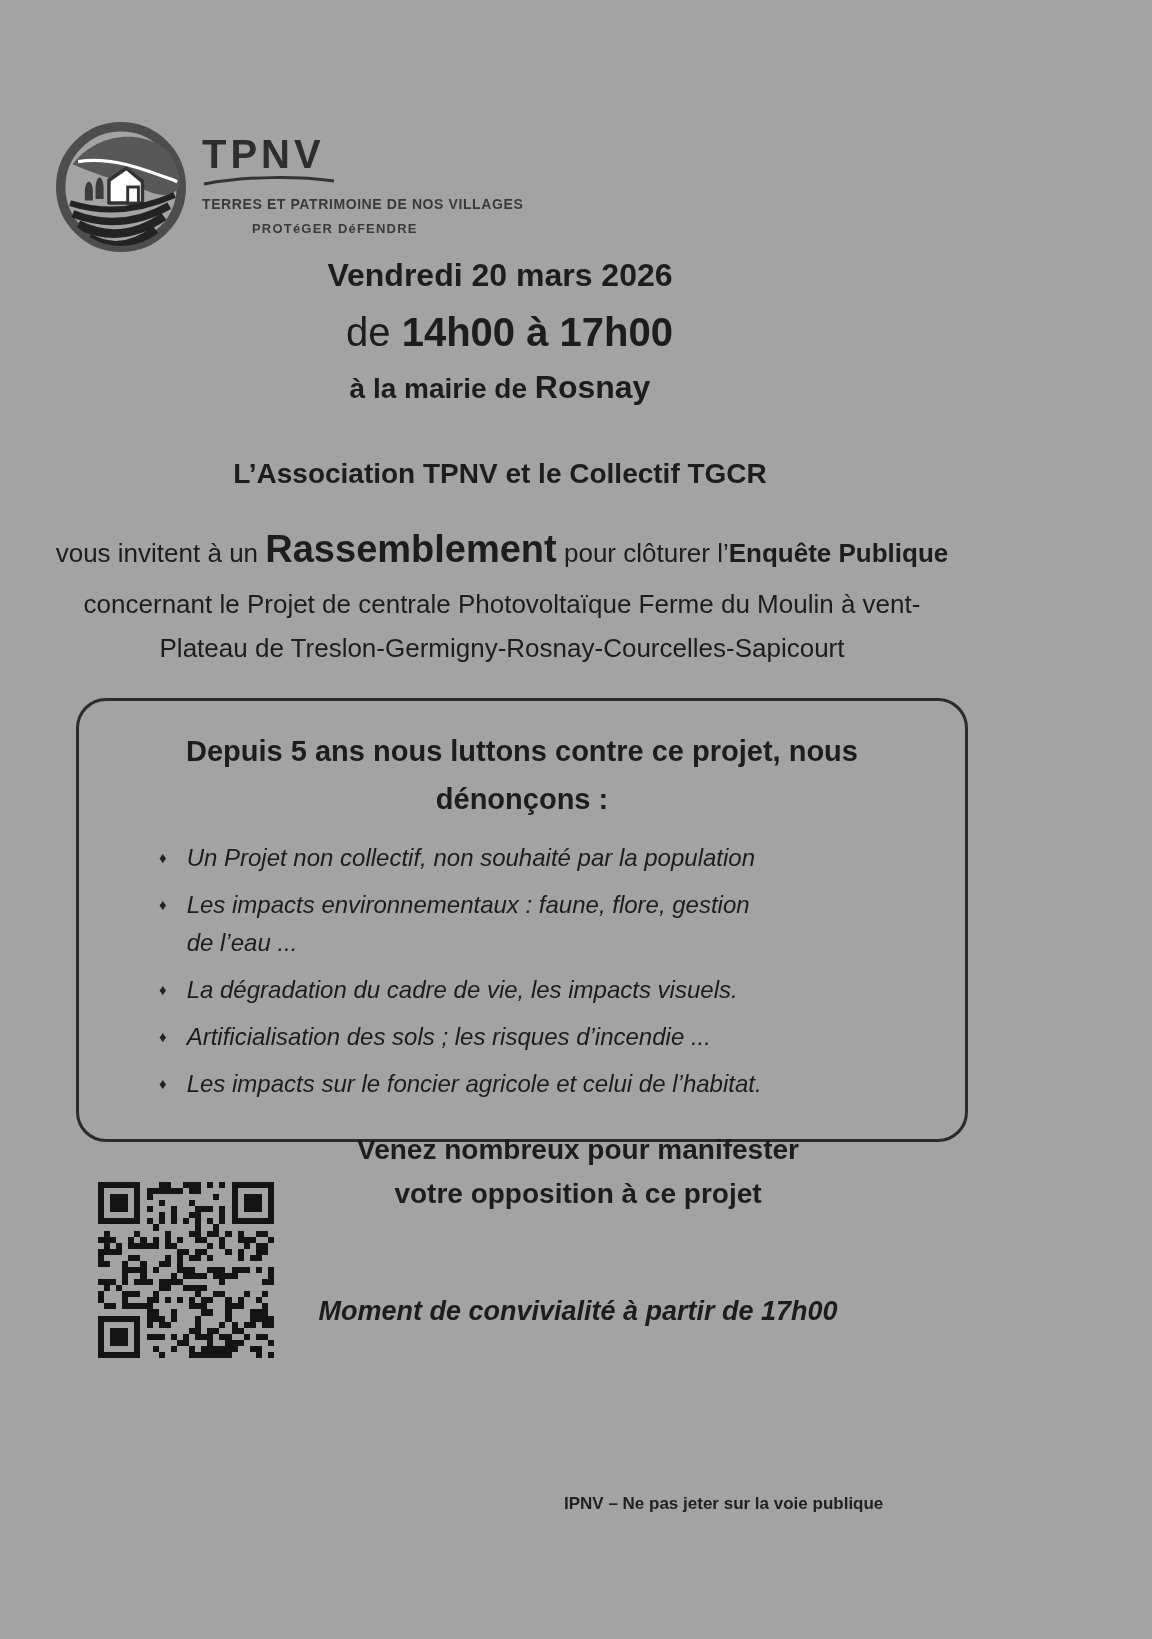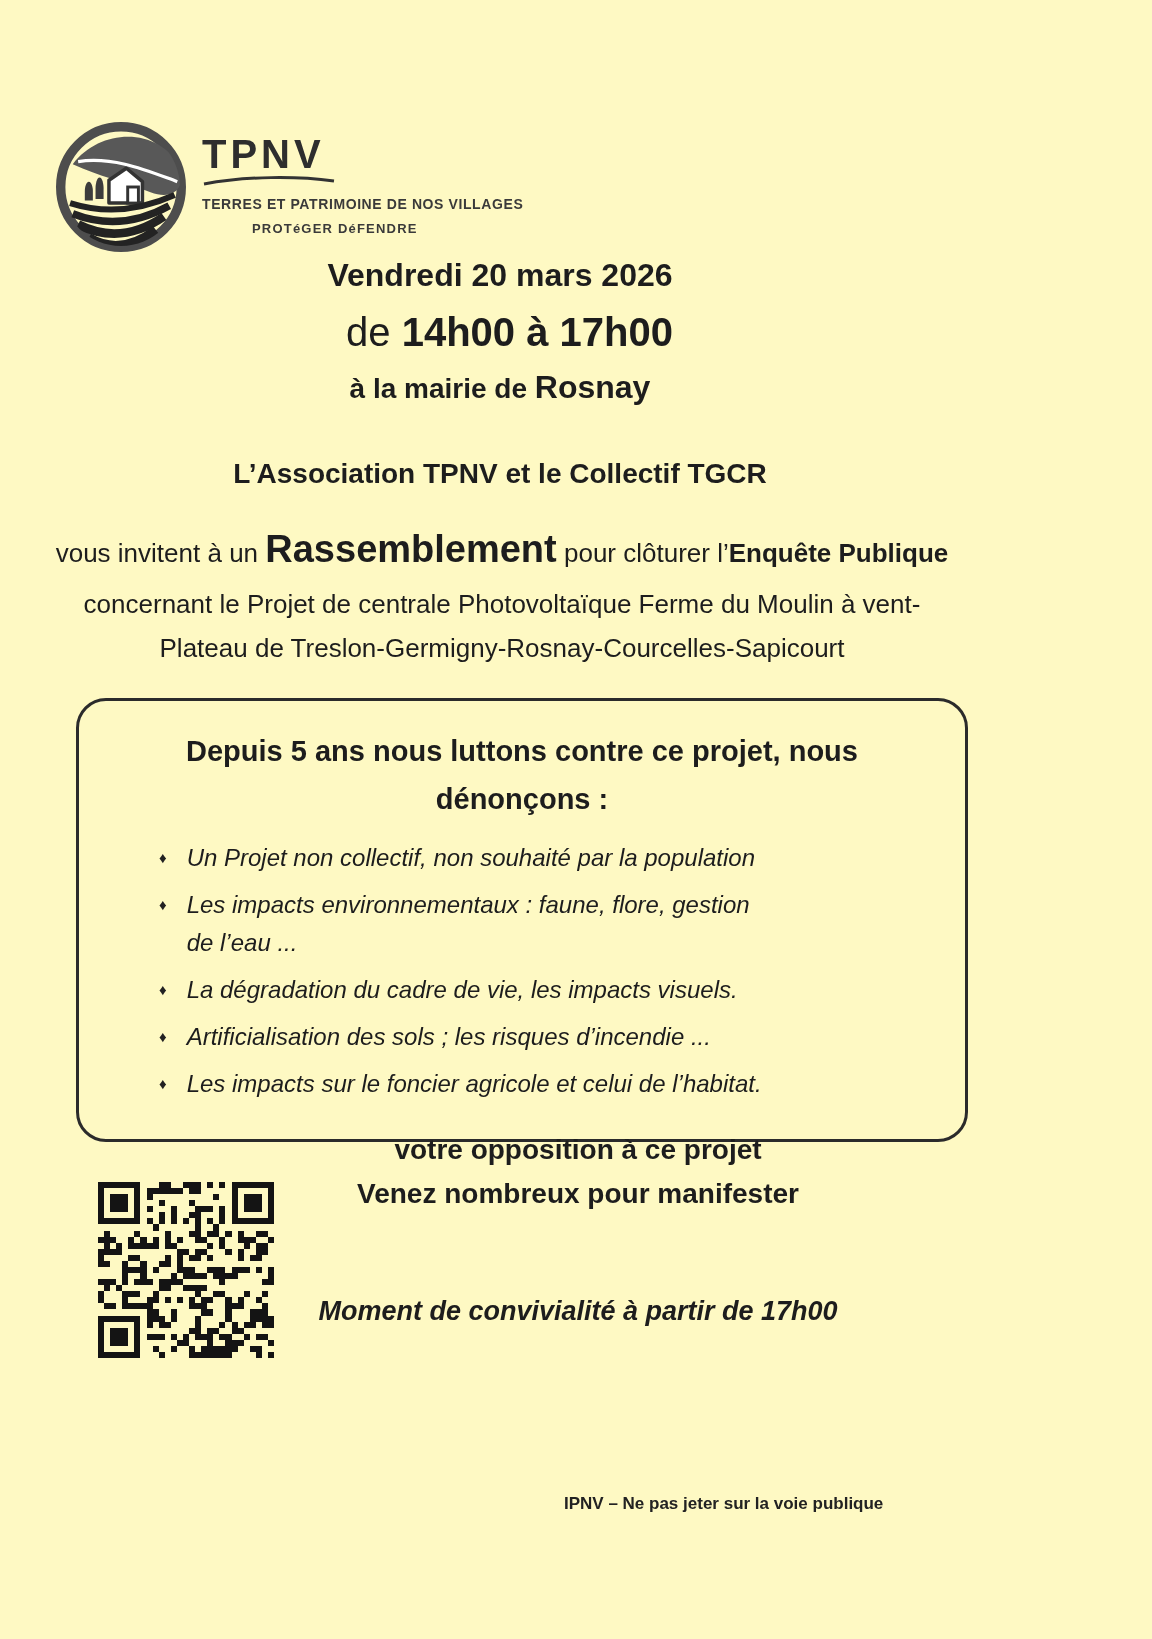--- a/index.html
+++ b/index.html
@@ -3,21 +3,21 @@
 <meta charset="utf-8">
 <style>
   * { box-sizing: border-box; margin: 0; padding: 0; }
   html, body { background: #e8e8e8; }
   body { font-family: "Liberation Sans", sans-serif; color: #1d1d1d; }
 
   .page {
     position: relative;
     width: 1152px; height: 1639px;
     margin: 0 auto;
-    background: #fef9c3;
+    background: #a3a3a3;
     overflow: hidden;
   }
 
   
   .logo-row { position: absolute; left: 54px; top: 120px; display: flex; }
   .emblem { width: 134px; height: 134px; flex: 0 0 auto; }
   .logo-text { margin-left: 14px; padding-top: 14px; }
   .logo-acronym {
     font-size: 40px; font-weight: 700; letter-spacing: 4px;
     color: #2e2e2e; line-height: 1;
@@ -552,21 +552,21 @@
       <rect x="17" y="28" width="1" height="1" fill="#141414"></rect>
       <rect x="18" y="28" width="1" height="1" fill="#141414"></rect>
       <rect x="19" y="28" width="1" height="1" fill="#141414"></rect>
       <rect x="20" y="28" width="1" height="1" fill="#141414"></rect>
       <rect x="21" y="28" width="1" height="1" fill="#141414"></rect>
       <rect x="26" y="28" width="1" height="1" fill="#141414"></rect>
       <rect x="28" y="28" width="1" height="1" fill="#141414"></rect>
     </svg>
 
   <div class="cta-block">
+    <div class="cta-line">Venez nombreux pour manifester</div>
     <div class="cta-line">votre opposition à ce projet</div>
-    <div class="cta-line">Venez nombreux pour manifester</div>
   </div>
 
   <div class="convivialite">Moment de convivialité à partir de 17h00</div>
 
   <div class="footer-note">IPNV – Ne pas jeter sur la voie publique</div>
 
 </div>
 
 </body></html>

